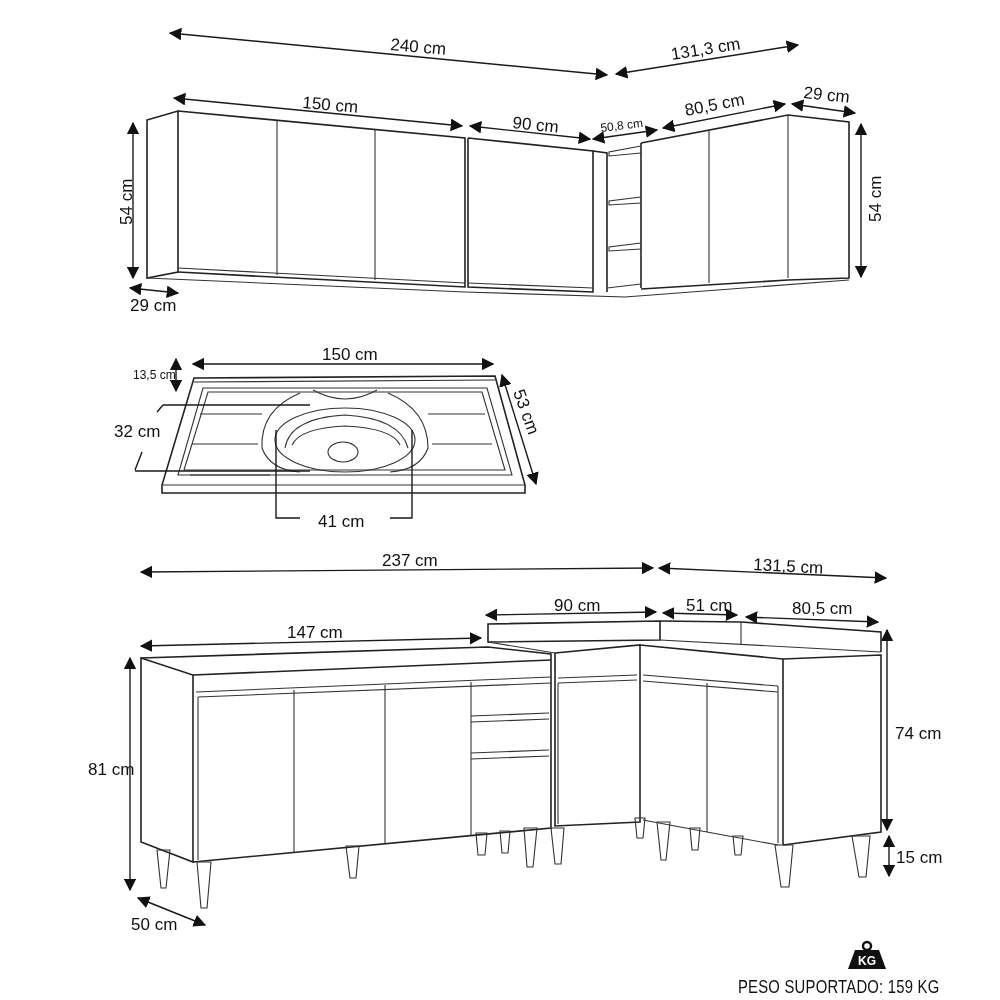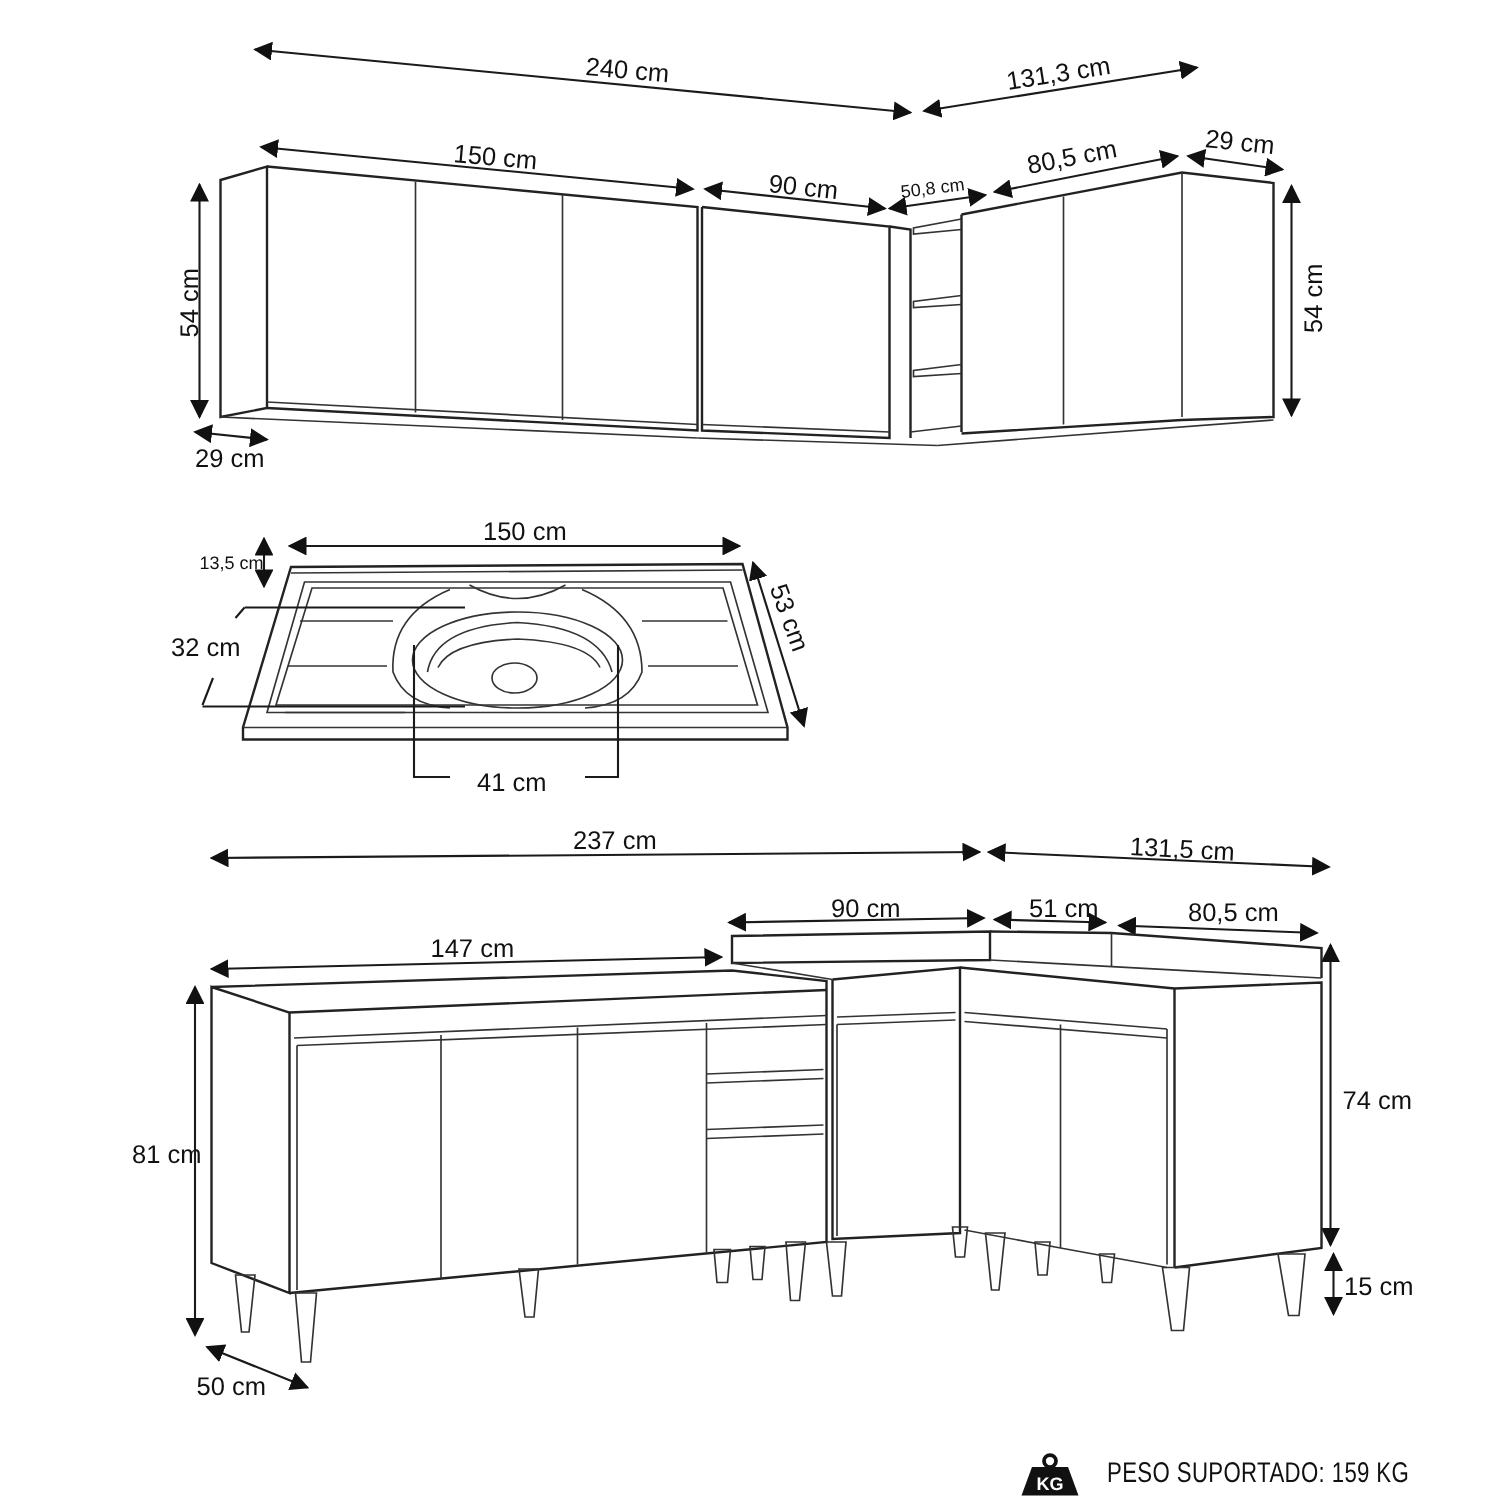--- a/index.html
+++ b/index.html
@@ -5,21 +5,21 @@
     html, body { margin: 0; padding: 0; background: #ffffff; }
     body { width: 1000px; height: 1000px; position: relative; overflow: hidden;
            font-family: "Liberation Sans", sans-serif; }
     svg#drawing { position: absolute; left: 0; top: 0; }
     .ln { stroke: #222; stroke-width: 1.6; fill: none; }
     .ln-thin { stroke: #333; stroke-width: 1.1; fill: none; }
     .dim { stroke: #1a1a1a; stroke-width: 1.4; fill: none; }
     .lbl { font-family: "Liberation Sans Narrow", "Liberation Sans", sans-serif;
            fill: #111; font-size: 17px; }
     .lbl-sm { font-size: 12px; }
-    .footer { position: absolute; right: 4px; bottom: 2px; display: flex; align-items: center; gap: 18px; }
+    .footer { position: absolute; right: 4px; bottom: 2px; display: flex; align-items: center; gap: 6px; flex-direction: column; }
     .kg-icon { width: 40px; height: 30px; position: relative; }
     .footer-text { font-family: "Liberation Sans", sans-serif; font-size: 19px; color: #111;
                    transform: scaleX(0.78); transform-origin: left center; white-space: nowrap; letter-spacing: 0.3px; }
   </style>
 </head>
 <body>
 
 <svg id="drawing" width="1000" height="1000" viewBox="0 0 1000 1000">
   <defs>
     <marker id="ah" viewBox="0 0 10 10" refX="9" refY="5" markerWidth="9" markerHeight="9" orient="auto-start-reverse">

